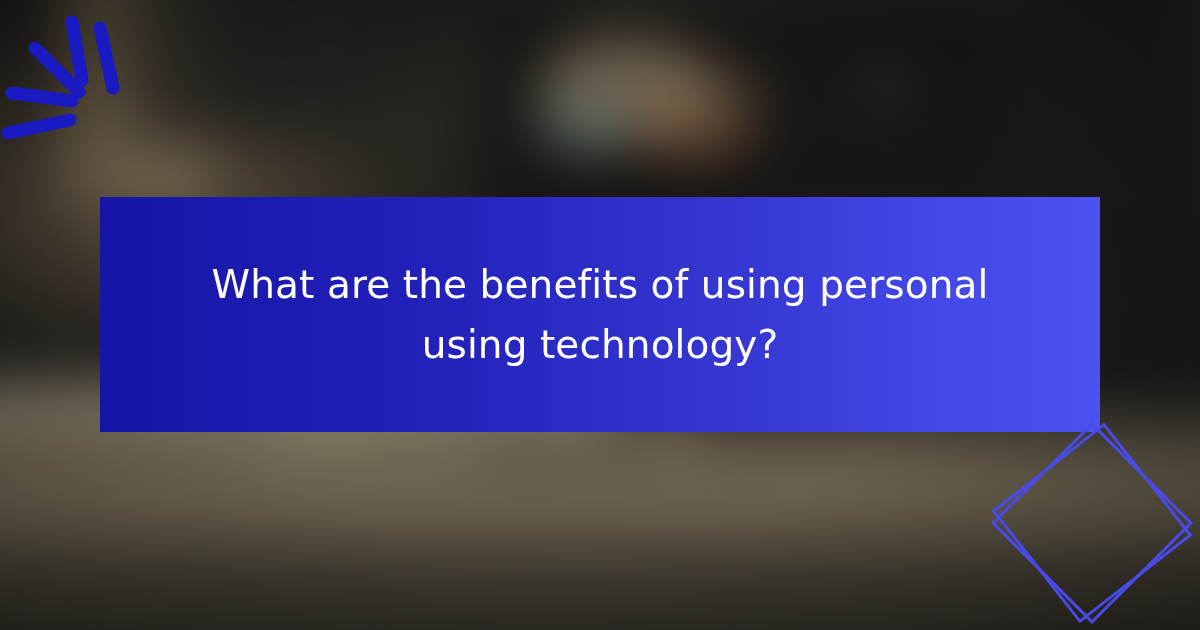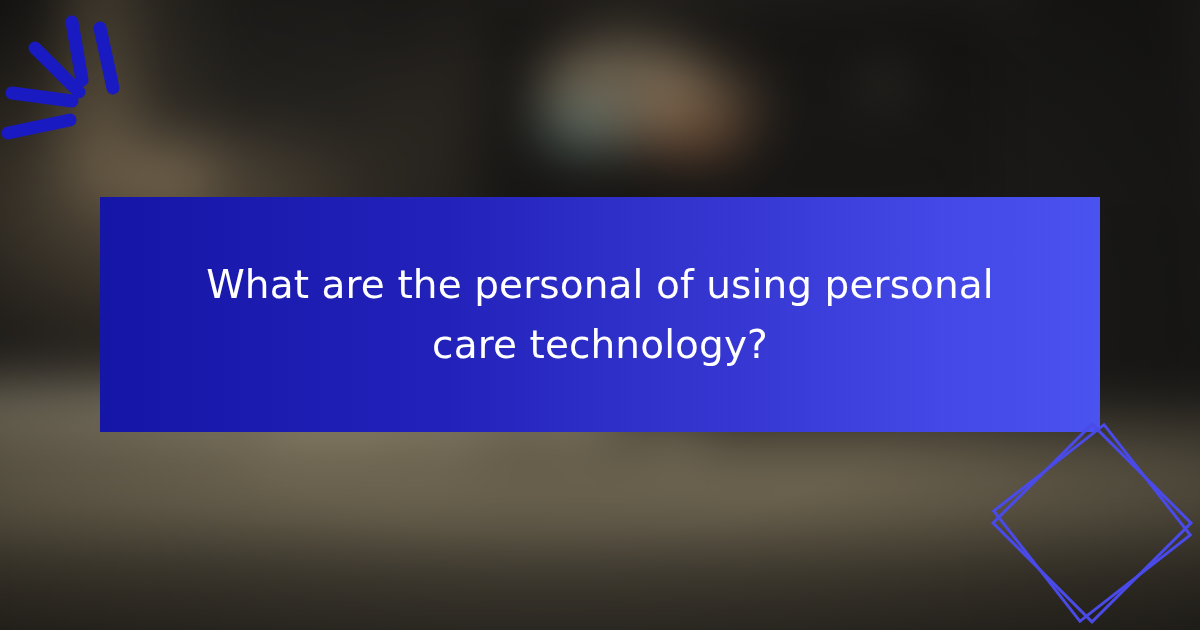--- a/index.html
+++ b/index.html
@@ -199,21 +199,21 @@
     <g id="starburst-group" stroke-linecap="round" fill="none">
         <line x1="100" y1="28" x2="113" y2="88" stroke="#1a1ac2" stroke-width="13"></line>
         <line x1="72" y1="22" x2="82" y2="80" stroke="#1a1ac2" stroke-width="13"></line>
         <line x1="35" y1="48" x2="79" y2="92" stroke="#1a1ac2" stroke-width="13"></line>
         <line x1="12" y1="93" x2="72" y2="101" stroke="#1a1ac2" stroke-width="13"></line>
         <line x1="8" y1="133" x2="70" y2="120" stroke="#1a1ac2" stroke-width="13"></line>
       </g>
   </svg>
 
   <div class="banner">
-    <div class="banner-text">What are the personal of using personal care technology?</div>
+    <div class="banner-text">What are the benefits of using personal using technology?</div>
   </div>
 
   <svg class="squares" viewBox="0 0 220 215">
     <g id="squares-group" fill="none" stroke-linejoin="miter">
         <rect x="42" y="38" width="140" height="140" stroke="#4a4ae8" stroke-width="3" transform="rotate(45 112 108)"></rect>
         <rect x="42" y="38" width="140" height="140" stroke="#4a4ae8" stroke-width="3" transform="rotate(52 112 108)"></rect>
       </g>
   </svg>
 
 </div>

